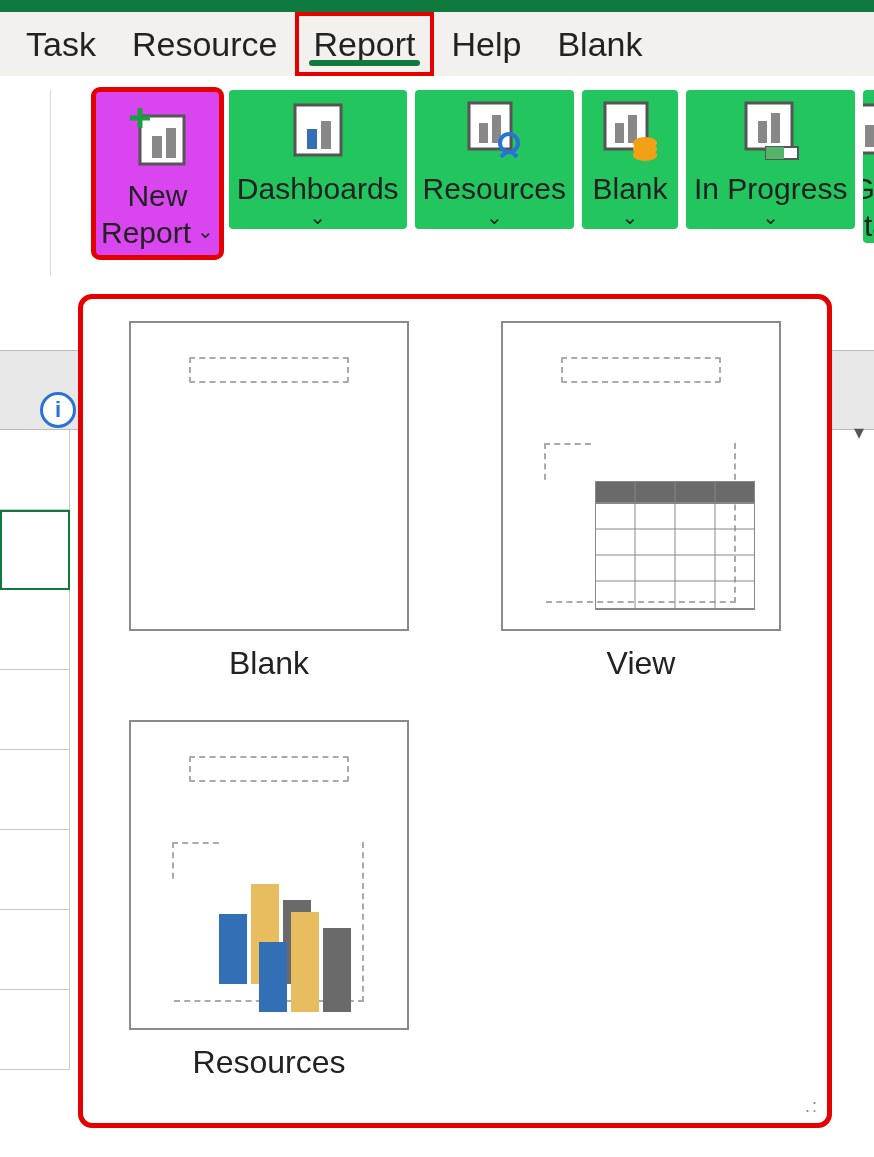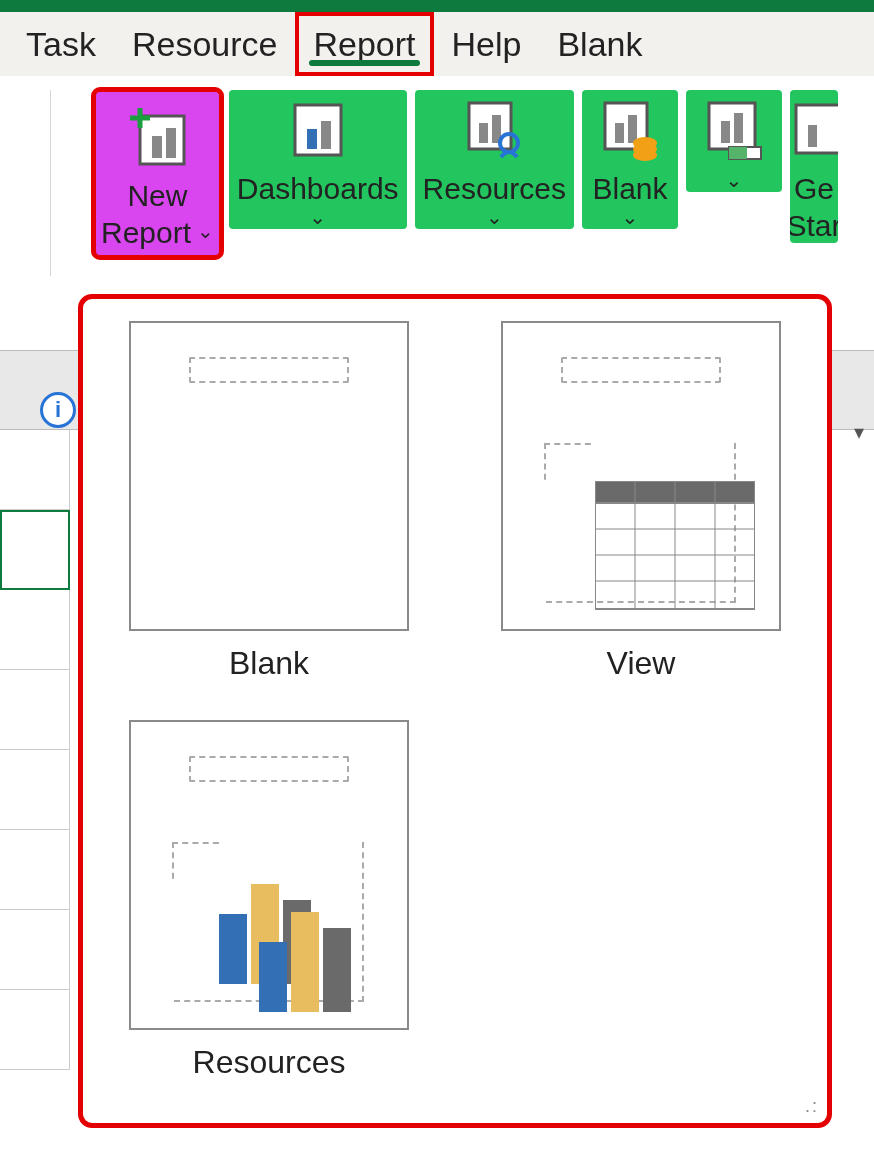--- a/index.html
+++ b/index.html
@@ -267,20 +267,21 @@
   <div class="rbtn">
     <div class="icon-slot">
       <svg width="70" height="70" viewBox="0 0 70 70">
         <rect x="10" y="8" width="46" height="46" fill="#fff" stroke="#555" stroke-width="3"></rect>
         <rect x="22" y="26" width="9" height="22" fill="#888"></rect>
         <rect x="35" y="18" width="9" height="30" fill="#888"></rect>
         <rect x="30" y="52" width="32" height="12" fill="#fff" stroke="#555" stroke-width="2"></rect>
         <rect x="30" y="52" width="18" height="12" fill="#55b36a"></rect>
       </svg>
     </div>
+    <div class="lbl">In Progress</div>
     <div class="drop">⌄</div>
   </div>
 
   <div class="rbtn" style="overflow:hidden; width:48px; align-items:center;">
     <div class="icon-slot" style="width:48px;">
       <svg width="48" height="70" viewBox="0 0 48 70">
         <rect x="6" y="10" width="46" height="48" fill="#fff" stroke="#555" stroke-width="3"></rect>
         <rect x="18" y="30" width="9" height="22" fill="#888"></rect>
       </svg>
     </div>

